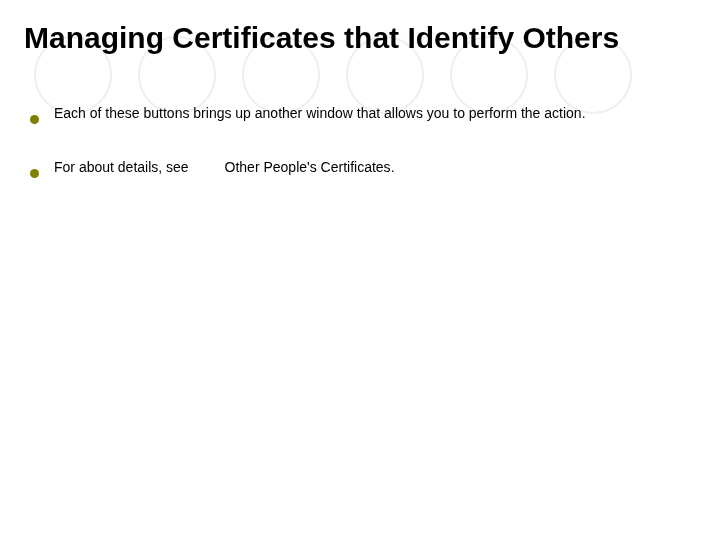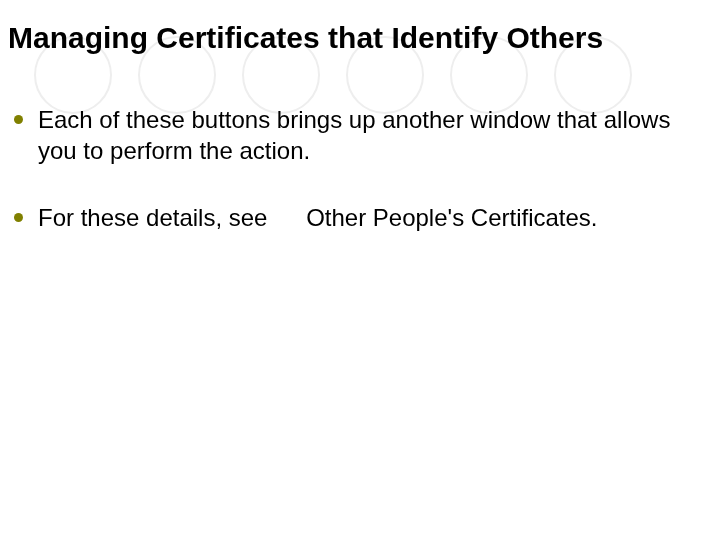--- a/index.html
+++ b/index.html
@@ -23,37 +23,37 @@
   .circle {
     width: 78px;
     height: 78px;
     border: 2px solid #eeeeee;
     border-radius: 50%;
     box-sizing: border-box;
   }
   .content {
     position: relative;
     z-index: 1;
-    padding: 20px 44px 0 8px;
+    padding: 20px 44px 0 24px;
   }
   .title {
     font-size: 30px;
     font-weight: bold;
     color: #000000;
     line-height: 1.18;
     margin: 0 0 50px 0;
   }
   ul.bullets {
     list-style: none;
     margin: 0;
     padding: 0;
   }
   ul.bullets li {
     position: relative;
-    font-size: 24px;
+    font-size: 14px;
     color: #000000;
     line-height: 1.28;
     padding-left: 30px;
     margin-bottom: 36px;
   }
   ul.bullets li::before {
     content: "";
     position: absolute;
     left: 6px;
     top: 10px;
@@ -80,16 +80,16 @@
   <div class="circle"></div>
 </div>
 
 <div class="content">
   <h1 class="title">Managing Certificates that Identify Others</h1>
   <ul class="bullets">
     <li>
       <span>Each of these buttons brings up another window that allows you to perform the action.</span>
     </li>
     <li>
-      <span> For these details, see </span><span class="link">Other People's Certificates</span><span>.</span>
+      <span> For about details, see </span><span class="link">Other People's Certificates</span><span>.</span>
     </li>
   </ul>
 </div>
 
 </body></html>

